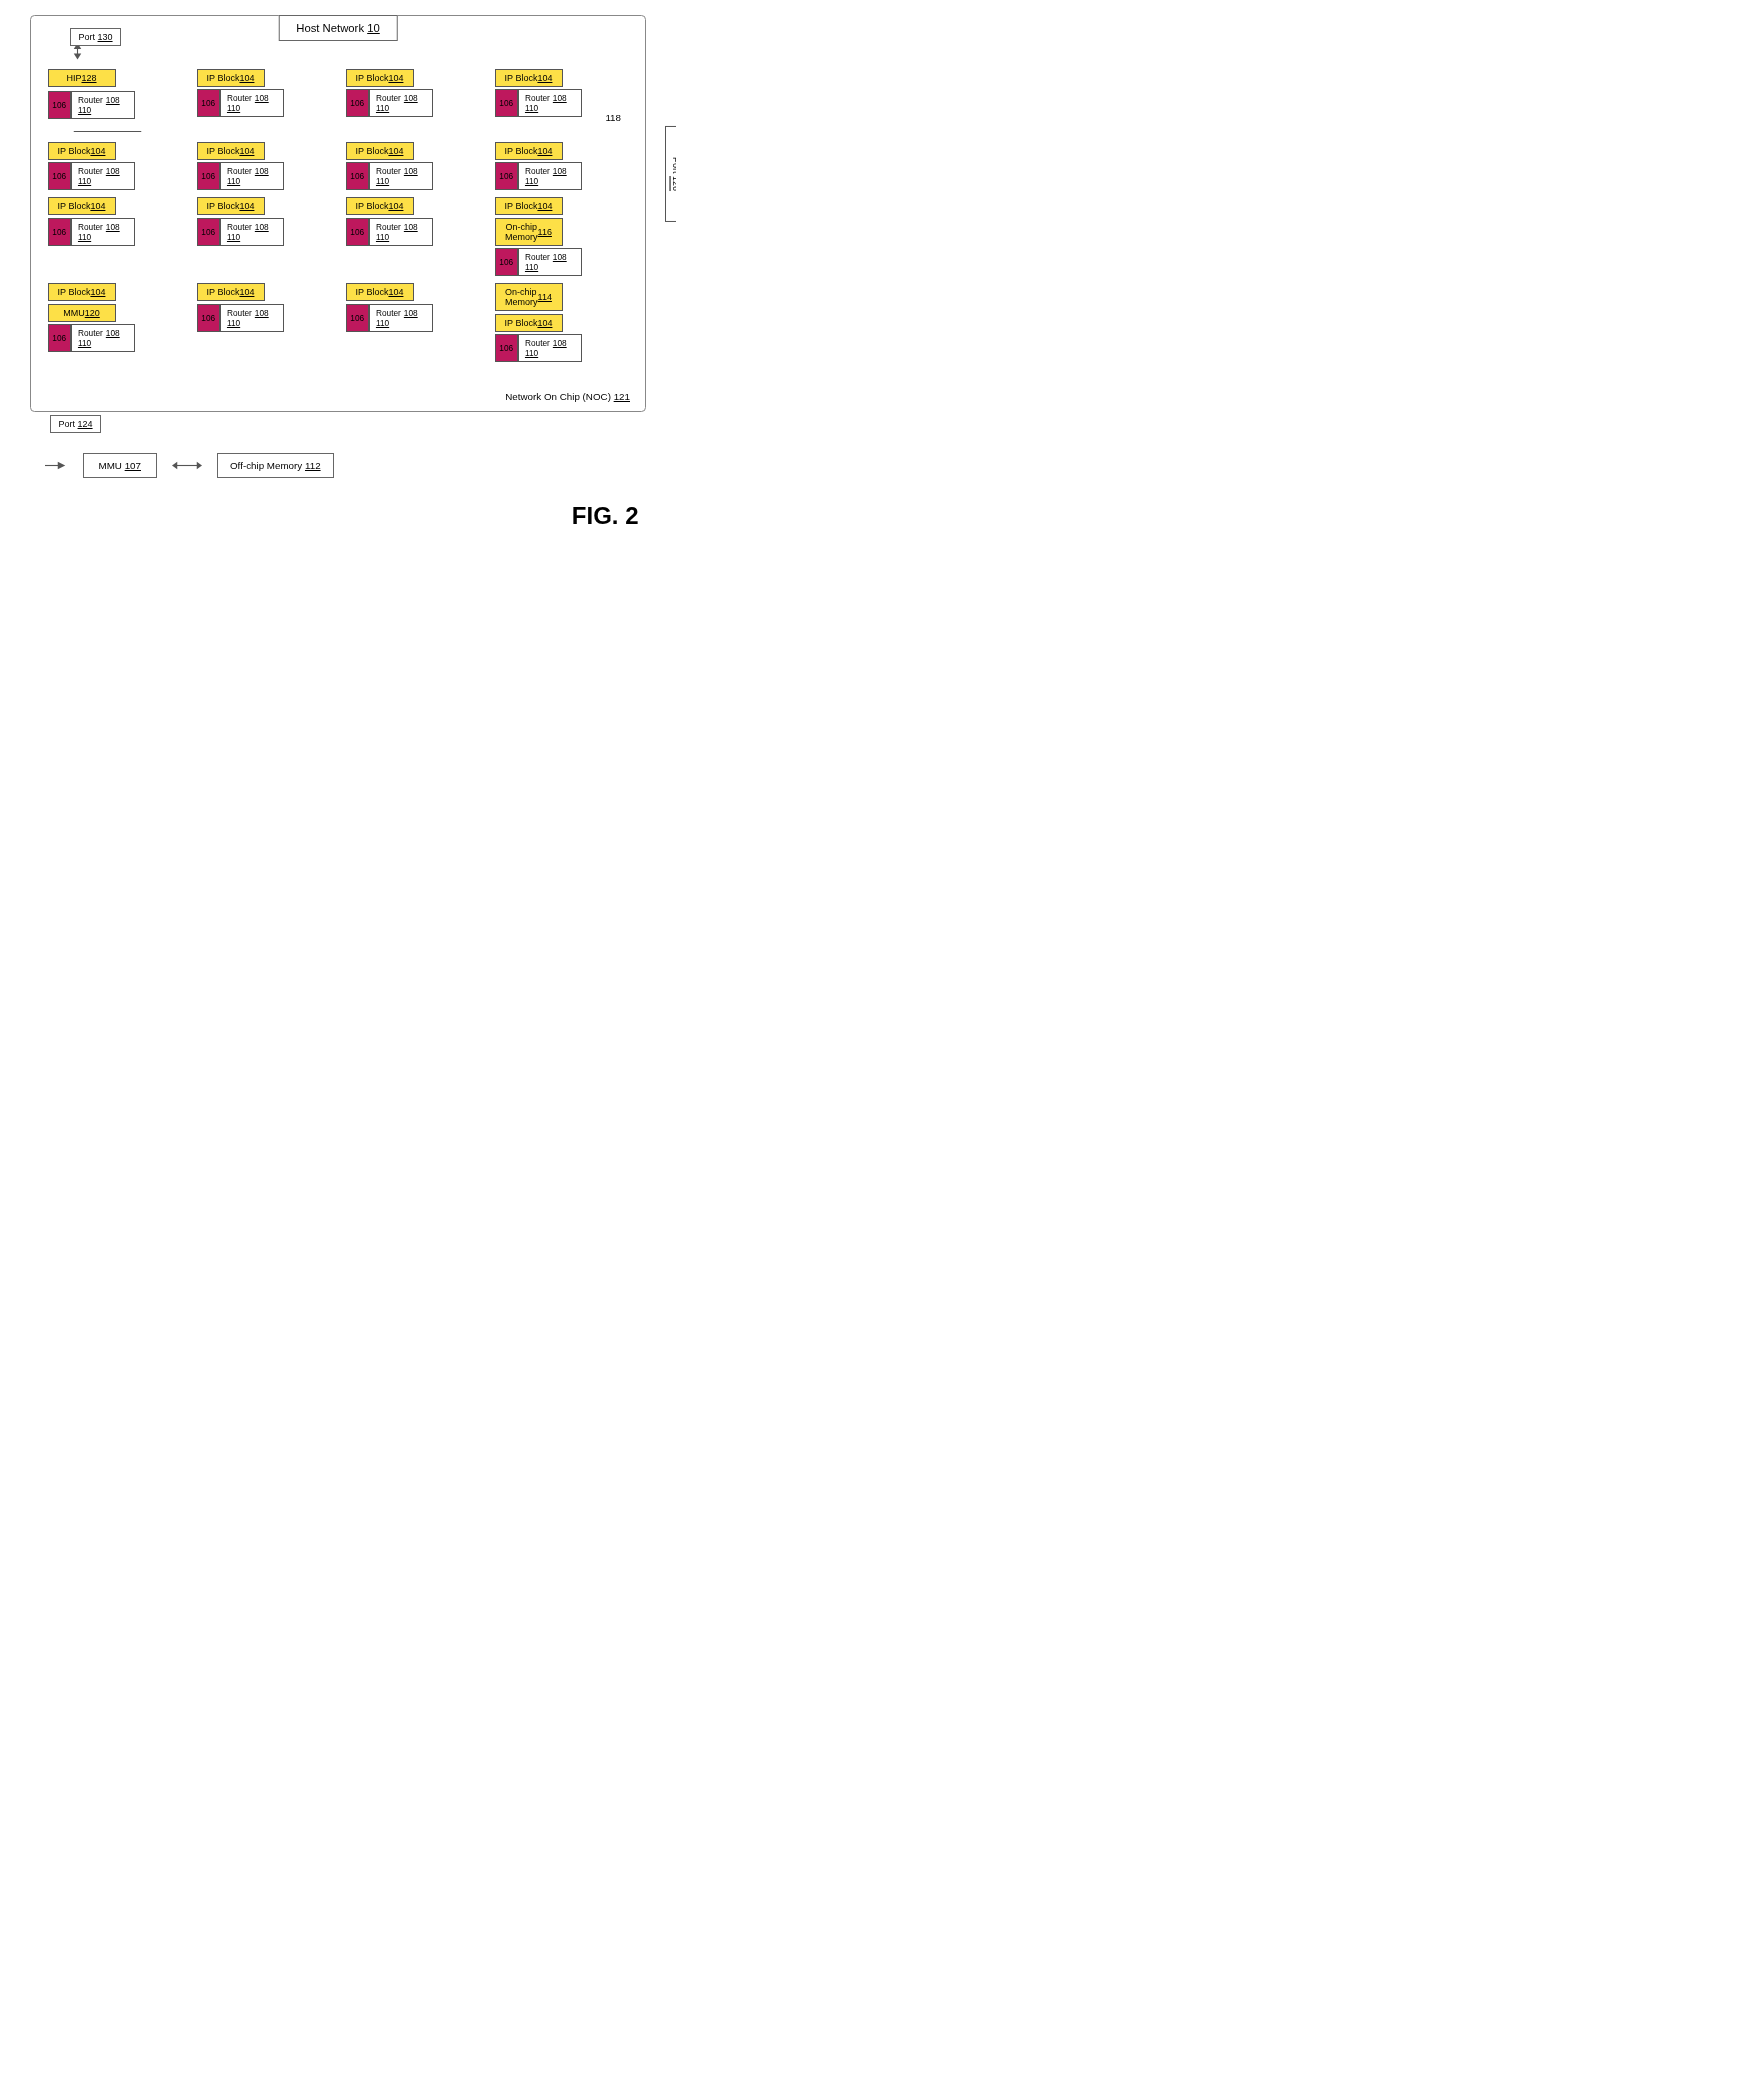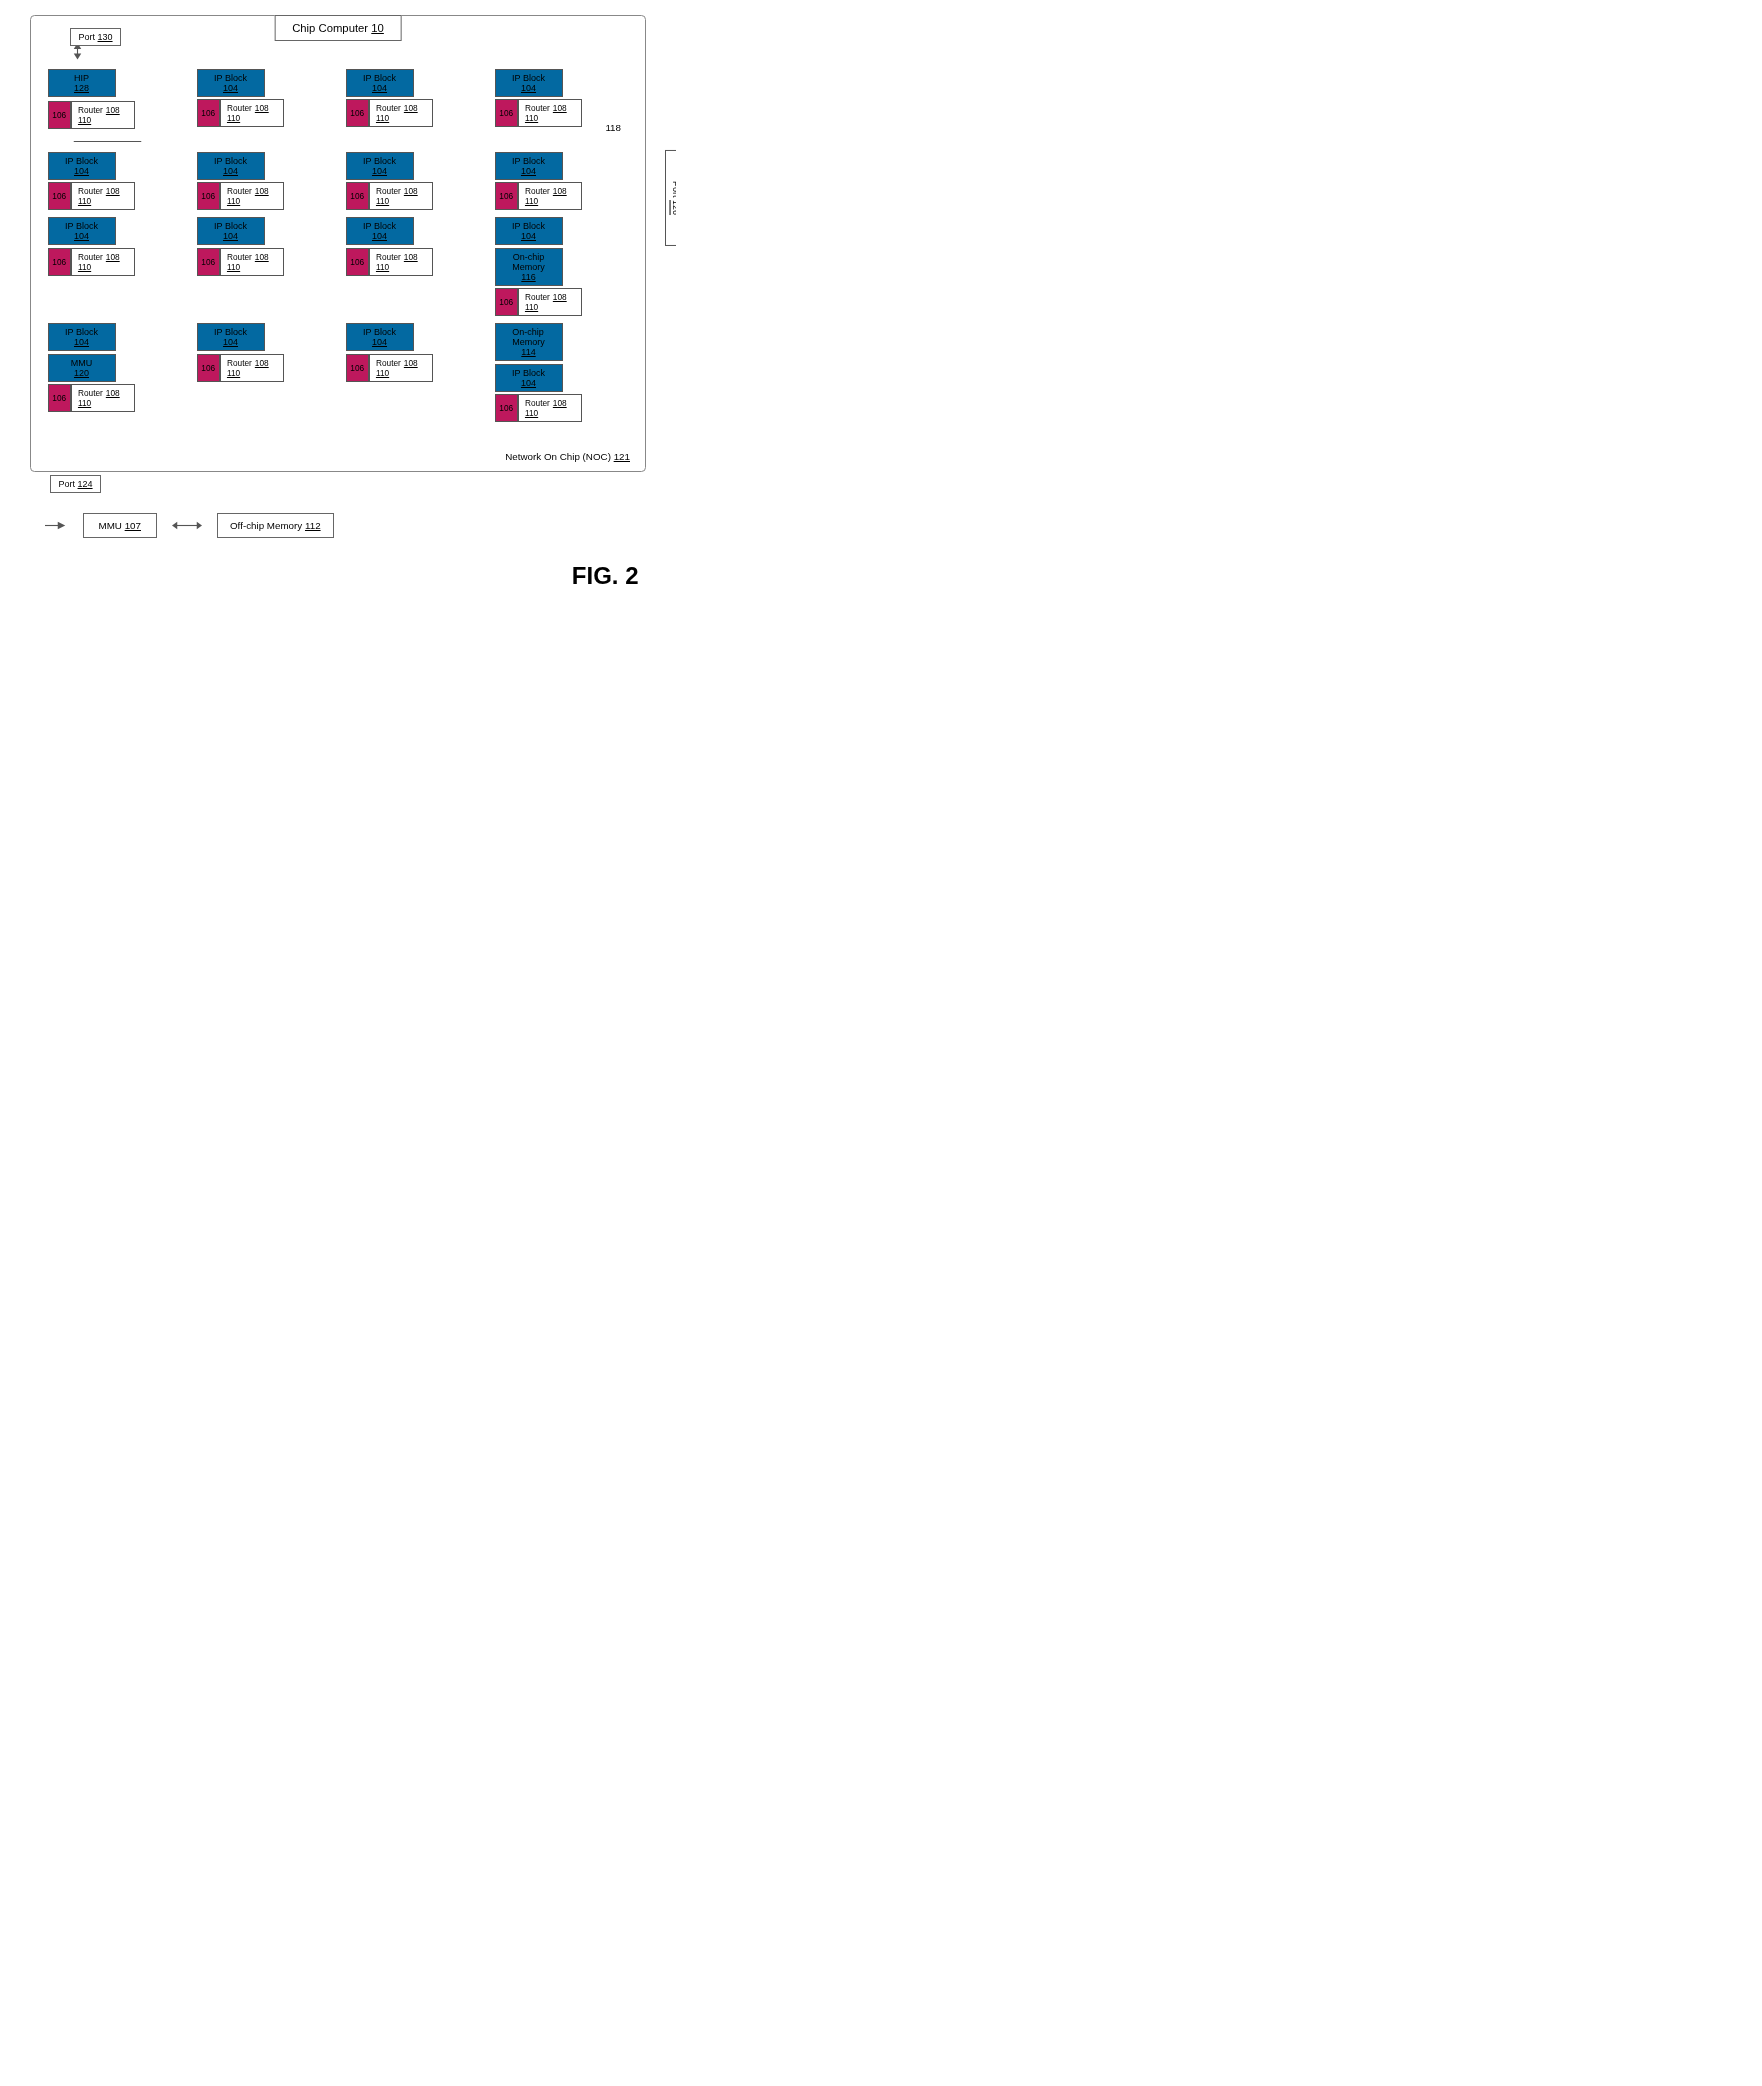--- a/index.html
+++ b/index.html
@@ -84,23 +84,23 @@
       display: flex;
       flex-direction: column;
       align-items: flex-start;
       min-width: 128px;
     }
 
     .ip-block-box {
       border: 1.1px solid #555;
       padding: 3px 7.5px;
       font-size: 9px;
-      background: #0369a1;
-      display: flex;
-      flex-direction: column;
+      background: #fde047;
+      display: flex;
+      flex-direction: row;
       align-items: center;
       justify-content: center;
       min-width: 68px;
       margin-bottom: 2.3px;
     }
 
     .router-row {
       display: flex;
       flex-direction: row;
       align-items: stretch;
@@ -128,21 +128,21 @@
       justify-content: center;
     }
   </style>
 </head>
 <body>
 
 <div class="main-layout">
 
   <div class="host-row">
     <div class="host-computer-box">
-      <span>Chip Computer</span>
+      <span>Host Network</span>
       <span style="text-decoration:underline;">10</span>
     </div>
   </div>
 
 
   <div class="noc-wrapper" style="border:1.5px solid #888;border-radius:4.5px;padding:12px 16.5px 41px 16.5px;position:relative;background:#fff;">
 
     <div style="display:flex;flex-direction:column;align-items:flex-start;margin-bottom:7.5px;margin-left:22.5px;">
       <div class="port-box">
         <span>Port</span>

